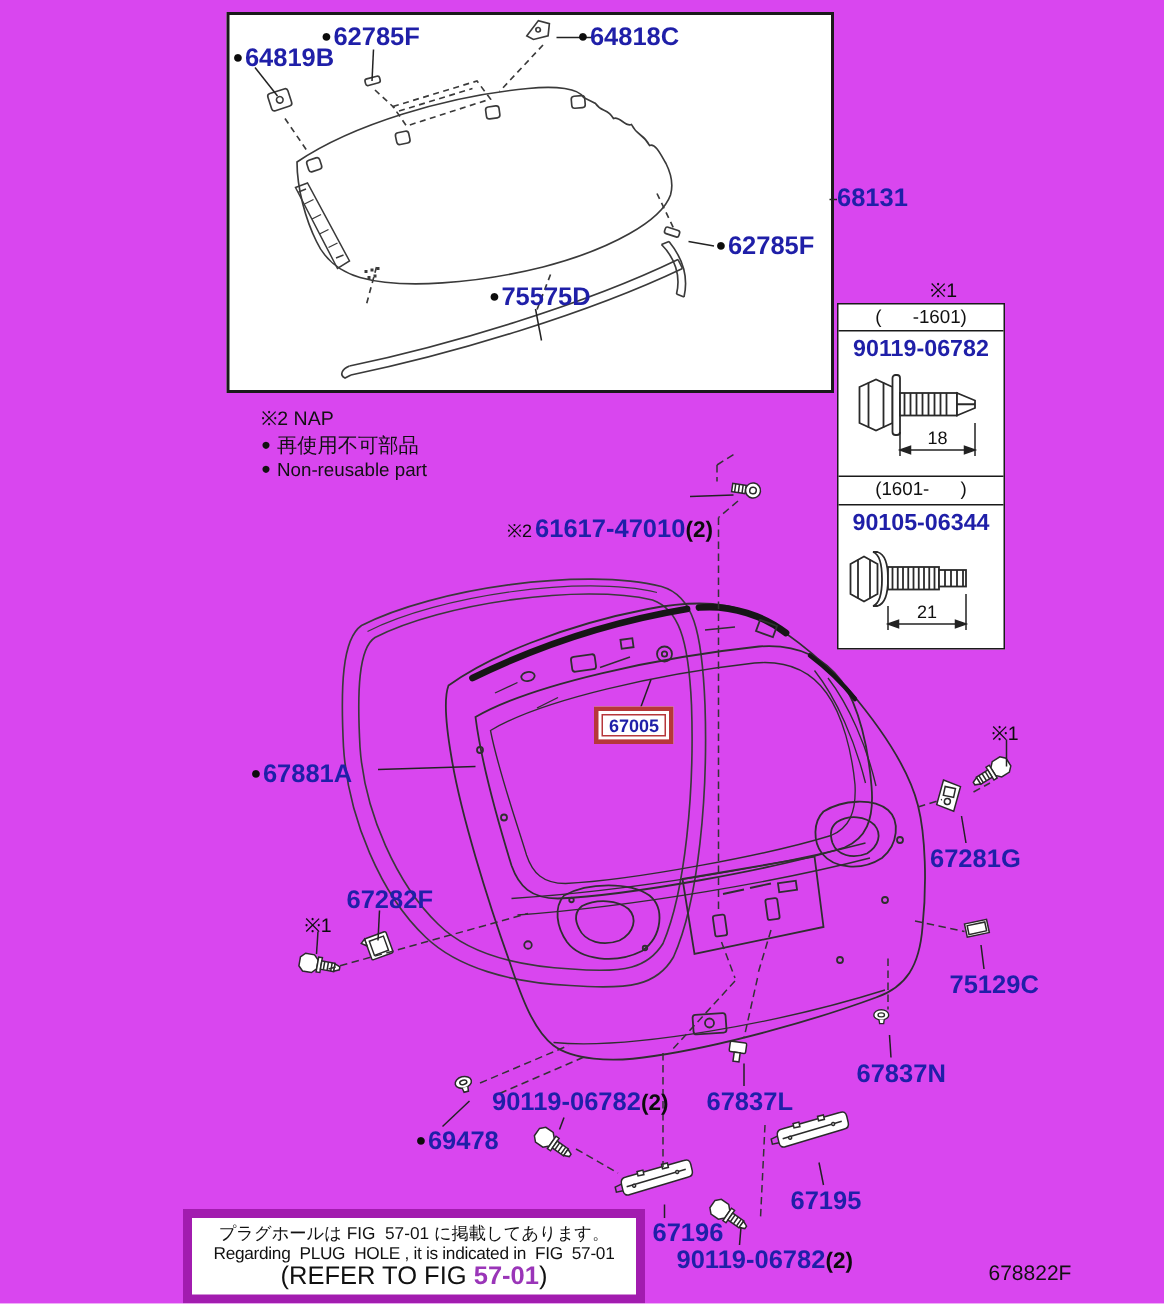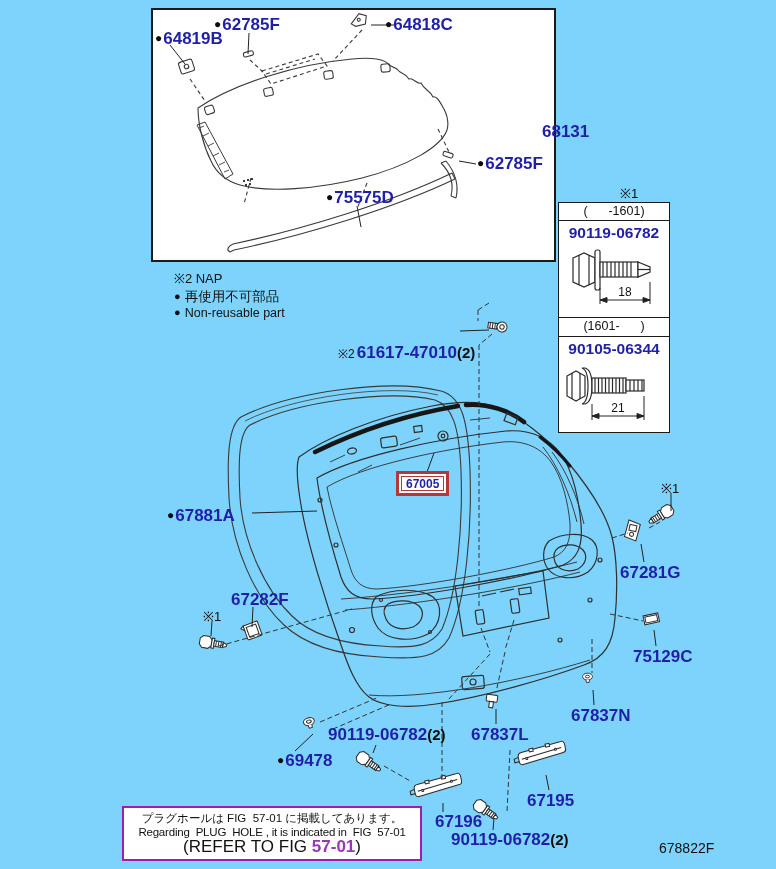--- a/index.html
+++ b/index.html
@@ -1,16 +1,16 @@
 <!DOCTYPE html>
 <html style="--part-number-blue: #1f1fa8; --highlight-red: #b6373a; --reference-purple: #9a35b8;"><head>
 <meta charset="utf-8">
 <style>
   html,body{margin:0;padding:0;background:#fff;}
-  .page{position:relative;width:776px;height:869px;background:#7dd3fc;overflow:hidden;
+  .page{position:relative;width:776px;height:869px;background:#d946ef;overflow:hidden;
         font-family:"Liberation Sans",sans-serif;color:#111;}
   svg.lineart{position:absolute;left:0;top:0;z-index:1;}
   .glassbox{position:absolute;left:151px;top:8px;width:401px;height:250px;
             border:2px solid #1a1a1a;z-index:0;background:#fff;}
   .plbl{position:absolute;z-index:3;font-weight:bold;font-size:17px;line-height:1.05;
         color:var(--part-number-blue);white-space:nowrap;}
   .plbl .dot{font-size:12px;color:#0c0c0c;margin-right:1px;vertical-align:2px;}
   .plbl .qty{color:#0c0c0c;font-size:15px;font-weight:bold;}
   .plbl .pref{color:#0c0c0c;font-size:12px;font-weight:normal;margin-right:2px;}
   .ref{position:absolute;z-index:3;font-size:13px;color:#0c0c0c;white-space:nowrap;}
@@ -27,21 +27,21 @@
   .ftable{position:absolute;left:558px;top:202px;width:112px;height:231px;z-index:2;
           border:1.5px solid #1a1a1a;background:#fff;box-sizing:border-box;}
   .ftable-ref{position:absolute;left:620px;top:184px;z-index:3;font-size:13px;color:#0c0c0c;}
   .frow-head{height:16px;border-bottom:1.5px solid #1a1a1a;text-align:center;
              font-size:12.5px;padding-top:1px;}
   .frow-head.mid{border-top:1.5px solid #1a1a1a;height:17px;}
   .frow-body{height:96px;text-align:center;}
   .frow-body.b2{height:96px;}
   .fpart{font-weight:bold;font-size:15.5px;color:var(--part-number-blue);padding-top:3px;}
   .note{position:absolute;left:122px;top:806px;width:296px;height:48px;z-index:3;
-        border:2px solid #a21caf;background:#fff;text-align:center;padding-top:3px;
+        border:6px solid #a21caf;background:#fff;text-align:center;padding-top:3px;
         box-sizing:content-box;}
   .note .jp{font-size:11.5px;}
   .note .en{font-size:11.5px;letter-spacing:-0.2px;}
   .note .rf{font-size:17px;margin-top:-1px;}
   .note .fig{color:var(--reference-purple);font-weight:bold;}
   .figcode{position:absolute;left:659px;top:840px;z-index:3;font-size:14px;color:#111;}
 </style>
 </head>
 <body>
 
@@ -296,21 +296,21 @@
       <line x1="546" y1="775" x2="549" y2="790"></line>
       <line x1="494" y1="818" x2="493" y2="830"></line>
     </g>
   </svg>
 
   <div class="plbl" style="left:214px;top:16px;"><span class="dot">●</span><span>62785F</span></div>
   <div class="plbl" style="left:385px;top:16px;"><span class="dot">●</span><span>64818C</span></div>
   <div class="plbl" style="left:155px;top:30px;"><span class="dot">●</span><span>64819B</span></div>
   <div class="plbl" style="left:477px;top:155px;"><span class="dot">●</span><span>62785F</span></div>
   <div class="plbl" style="left:326px;top:189px;"><span class="dot">●</span><span>75575D</span></div>
-  <div class="plbl" style="left:542px;top:123px;"><span>68131</span></div>
+  <div class="plbl" style="left:558px;top:123px;"><span>68131</span></div>
 
   <div class="legend">
     <div class="l1">※2 NAP</div>
     <div class="l2"><span class="dot">●</span><span>再使用不可部品</span></div>
     <div class="l3"><span class="dot">●</span><span>Non-reusable part</span></div>
   </div>
 
   <div class="ftable-ref">※1</div>
   <div class="ftable">
     <div class="frow-head">(&nbsp;&nbsp;&nbsp;&nbsp;&nbsp;&nbsp;-1601)</div>

